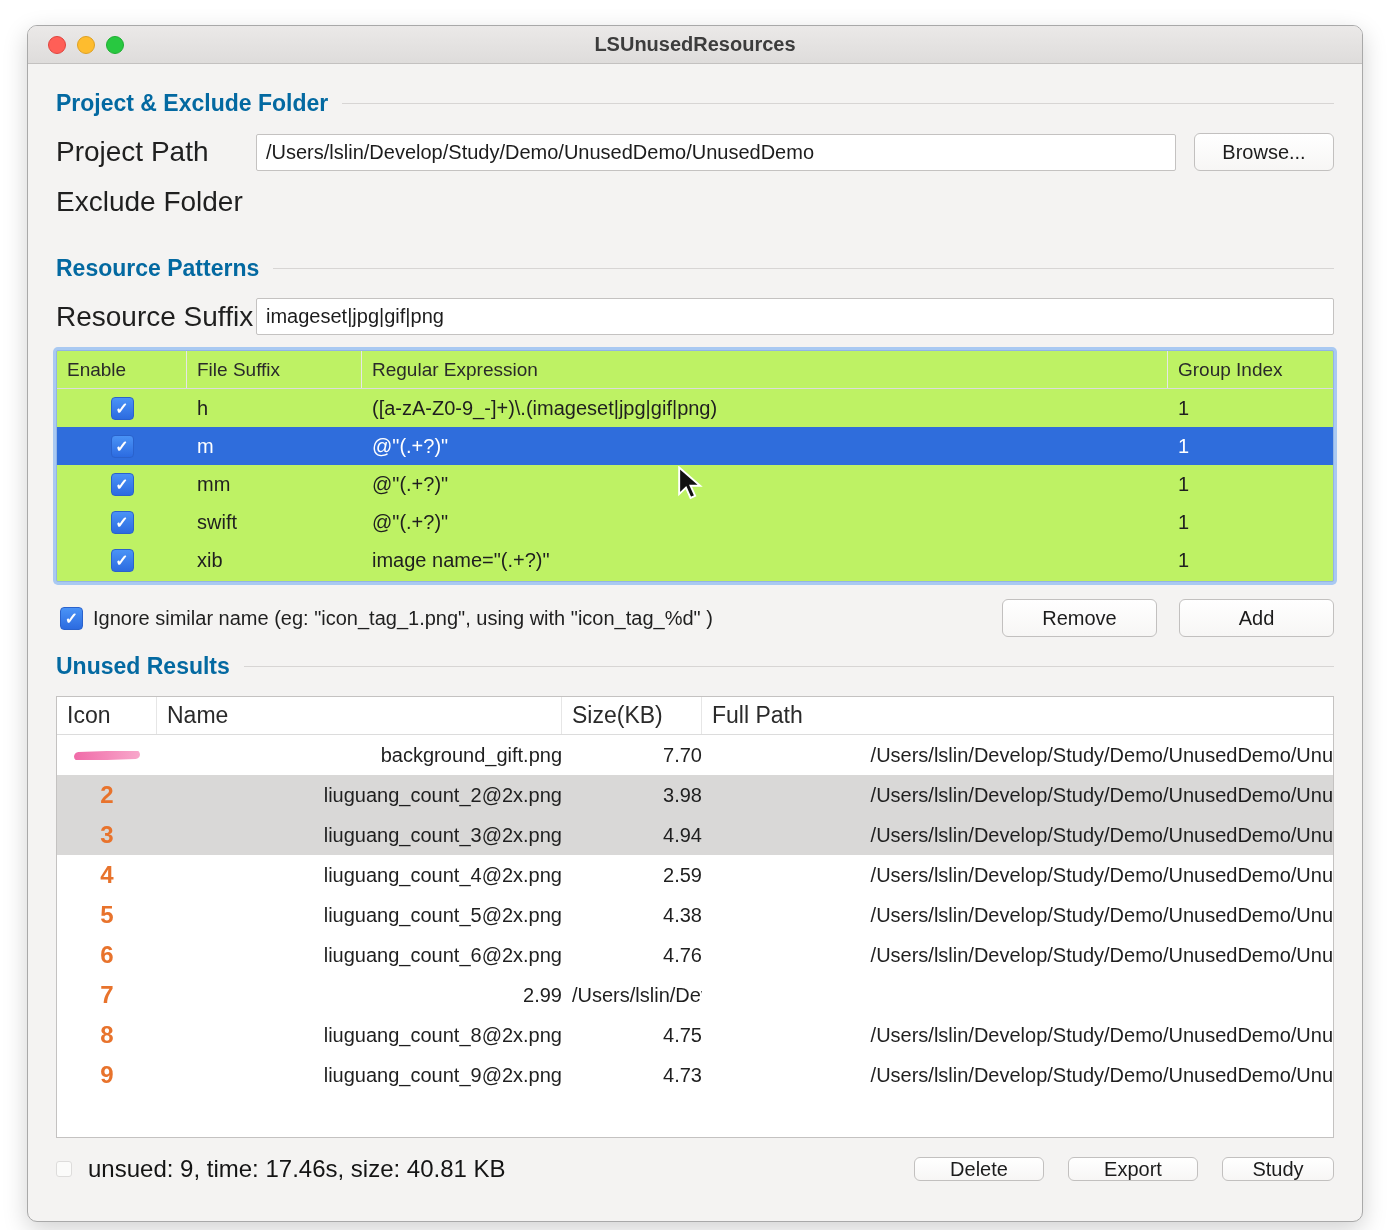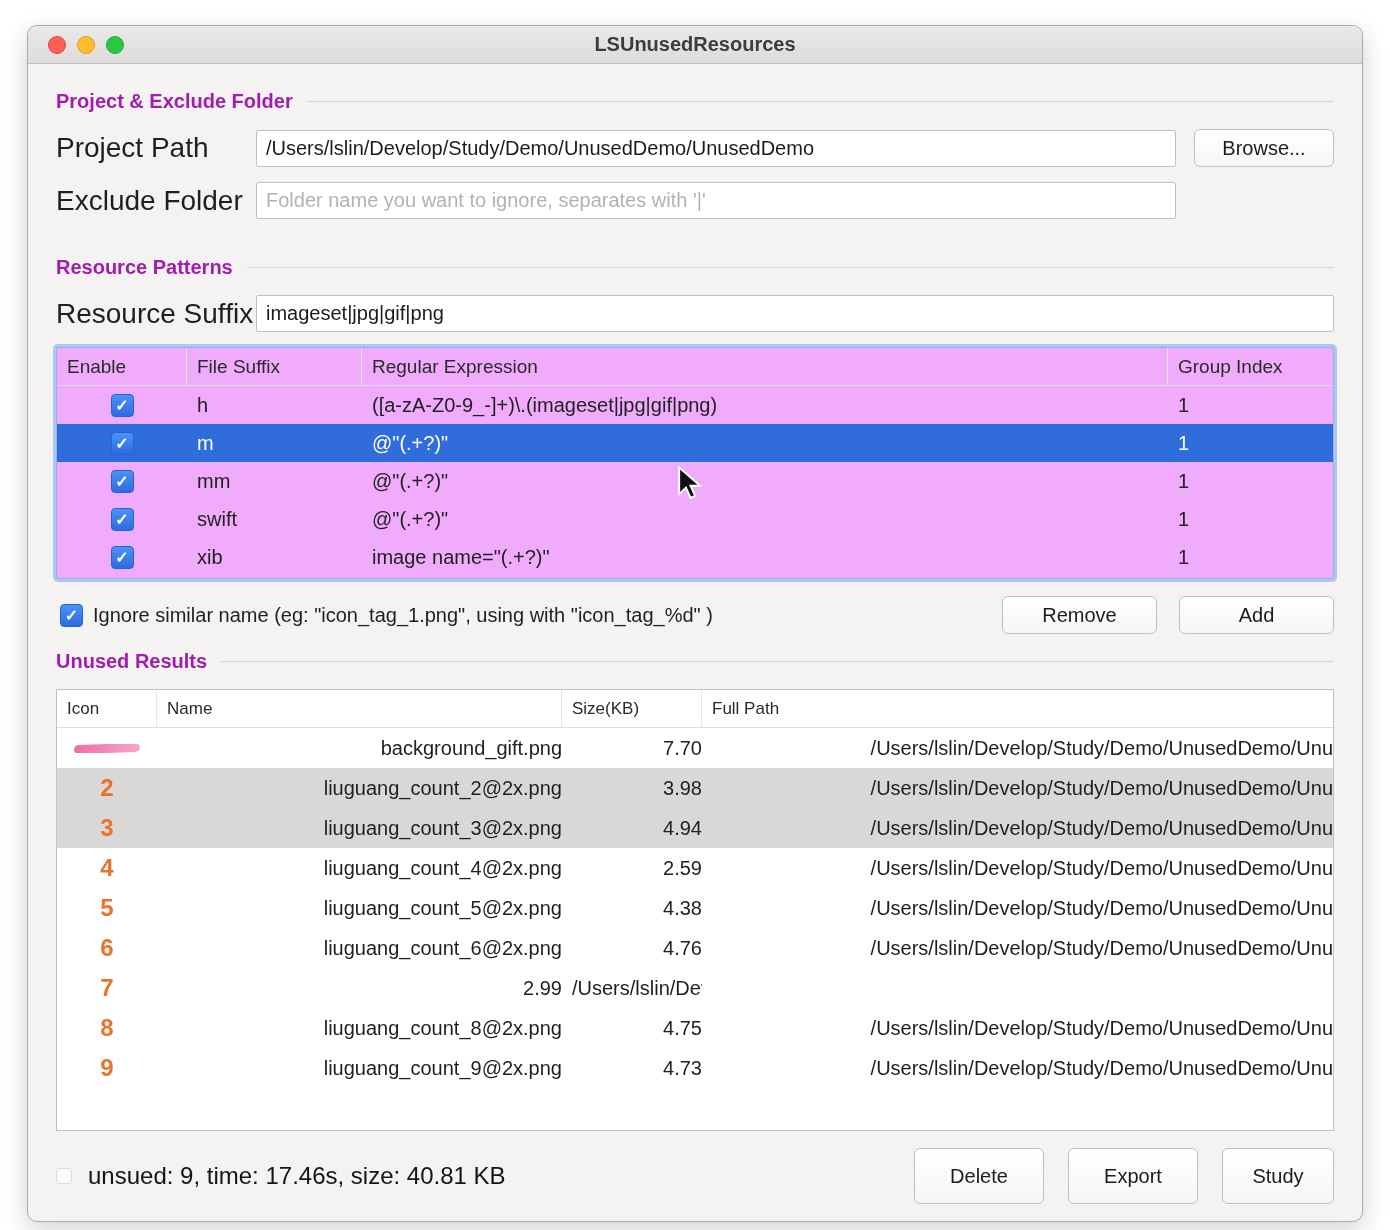--- a/index.html
+++ b/index.html
@@ -15,39 +15,39 @@
   .title { font-size:20px; font-weight:600; color:#3c3c3c; }
   .traffic { position:absolute; left:20px; top:10px; display:flex; gap:11px; }
   .light { width:18px; height:18px; border-radius:50%; display:inline-block; }
   .light.red   { background:#ff5f57; border:1px solid #e0443e; }
   .light.yellow{ background:#febc2e; border:1px solid #dea123; }
   .light.green { background:#28c840; border:1px solid #1eae31; }
 
   .content { padding:26px 28px 0 28px; }
 
   .section-heading { display:flex; align-items:center; gap:14px; margin-bottom:16px; }
-  .section-heading .h-label { font-size:20px; font-weight:700; color:#a21caf; white-space:nowrap; }
+  .section-heading .h-label { font-size:23px; font-weight:700; color:#0369a1; white-space:nowrap; }
   .section-heading .sep { flex:1; height:1px; background:#d7d5d4; }
 
   .form-row { display:flex; align-items:center; margin-bottom:15px; }
   .form-row label { width:200px; flex:0 0 200px; font-size:28px; }
   .text-input { flex:1; height:37px; background:#ffffff; border:1px solid #c4c2c1;
     border-radius:2px; font-size:20px; font-family:"Liberation Sans", sans-serif;
     padding:0 9px; color:#1c1c1c; outline:none; }
   .text-input::placeholder { color:#b4b2b1; }
   .btn { height:38px; background:linear-gradient(#ffffff,#f7f6f5); border:1px solid #c2c0bf;
     border-radius:6px; font-size:20px; font-family:"Liberation Sans", sans-serif;
     color:#1c1c1c; padding:0 24px; cursor:default; }
   .btn.browse { margin-left:18px; width:140px; flex:0 0 140px; }
   .btn-ghost { margin-left:18px; width:140px; flex:0 0 140px; visibility:hidden; }
 
   .gap-lg { height:22px; }
 
   
-  .ptable { margin:0 0 17px 0; background:#f0abfc; border:1px solid #93b4e6;
+  .ptable { margin:0 0 17px 0; background:#bef264; border:1px solid #93b4e6;
     box-shadow:0 0 0 3px #a9c9f2; border-radius:2px; height:232px; overflow:hidden; }
   .pheader, .prow { display:grid; grid-template-columns:130px 175px 1fr 165px; align-items:center; }
   .pheader { height:38px; border-bottom:1px solid #dcdcdc; }
   .pheader .hcell { font-size:19px; color:#2a2a2a; padding-left:10px; height:100%;
     display:flex; align-items:center; border-right:1px solid #e6e6e6; }
   .pheader .hcell:last-child { border-right:none; }
   .prow { height:38px; font-size:20px; }
   .prow.selected { background:#2f6ddc; color:#ffffff; }
   .pcell { padding-left:10px; white-space:nowrap; overflow:hidden; }
   .pcell.c-enable { display:flex; justify-content:center; padding-left:0; }
@@ -61,38 +61,38 @@
   .ignore-row .checkbox { margin-left:4px; }
   .ignore-row .ig-label { font-size:20px; margin-left:10px; }
   .ignore-row .spacer { flex:1; }
   .btn.wide { width:155px; padding:3px; }
   .btn.wide + .btn.wide { margin-left:22px; }
 
   
   .rtable { background:#ffffff; border:1px solid #c4c2c1; height:442px; overflow:hidden; margin-bottom:15px; }
   .rheader, .rrow { display:grid; grid-template-columns:100px 405px 140px 1fr; align-items:center; }
   .rheader { height:38px; border-bottom:1px solid #dcdcdc; }
-  .rheader .hcell { font-size:17px; color:#2a2a2a; padding-left:10px; height:100%;
+  .rheader .hcell { font-size:23px; color:#2a2a2a; padding-left:10px; height:100%;
     display:flex; align-items:center; border-right:1px solid #e6e6e6; }
   .rheader .hcell:last-child { border-right:none; }
   .rrow { height:40px; font-size:20px;text-align:right; }
   .rrow.highlight { background:#d9d8d7; }
   .rcell { padding-left:10px; white-space:nowrap; overflow:hidden; }
   .rcell.c-icon { display:flex; justify-content:center; padding-left:0; }
   .num-icon { color:#e8732c; font-weight:700; font-size:24px; }
   .pink-blob { width:66px; height:9px; border-radius:5px;
     background:linear-gradient(90deg,#f06ba8,#f8a8cb); transform:rotate(-2deg); display:inline-block; }
 
   
   .status-bar { display:flex; align-items:center; padding:2px 0 0 0; }
   .resize-grip { width:16px; height:16px; background:#fbfbfa; border:1px solid #dddcdb;
     border-radius:3px; margin-right:16px; }
   .status-text { font-size:24px; color:#141414; }
   .status-bar .spacer { flex:1; }
-  .btn.action { width:130px; padding:0; height:56px; }
+  .btn.action { width:130px; padding:0; height:24px; }
   .btn.search { margin-left:66px; width:112px; }
   .btn.action + .btn.action { margin-left:24px; }
 
   
   #cursor { position:absolute; left:676px; top:466px; pointer-events:none; }
 </style>
 </head>
 <body>
 
 <div id="window">
@@ -114,21 +114,20 @@
     </div>
 
     <div class="form-row">
       <label>Project Path</label>
       <input class="text-input" type="text" value="/Users/lslin/Develop/Study/Demo/UnusedDemo/UnusedDemo" style="">
       <button class="btn browse">Browse...</button>
     </div>
 
     <div class="form-row">
       <label>Exclude Folder</label>
-      <input class="text-input" type="text" placeholder="Folder name you want to ignore, separates with '|'" style="">
       <span class="btn-ghost"></span>
     </div>
 
     <div class="gap-lg"></div>
 
     <div class="section-heading">
       <span class="h-label">Resource Patterns</span>
       <span class="sep"></span>
     </div>
 

